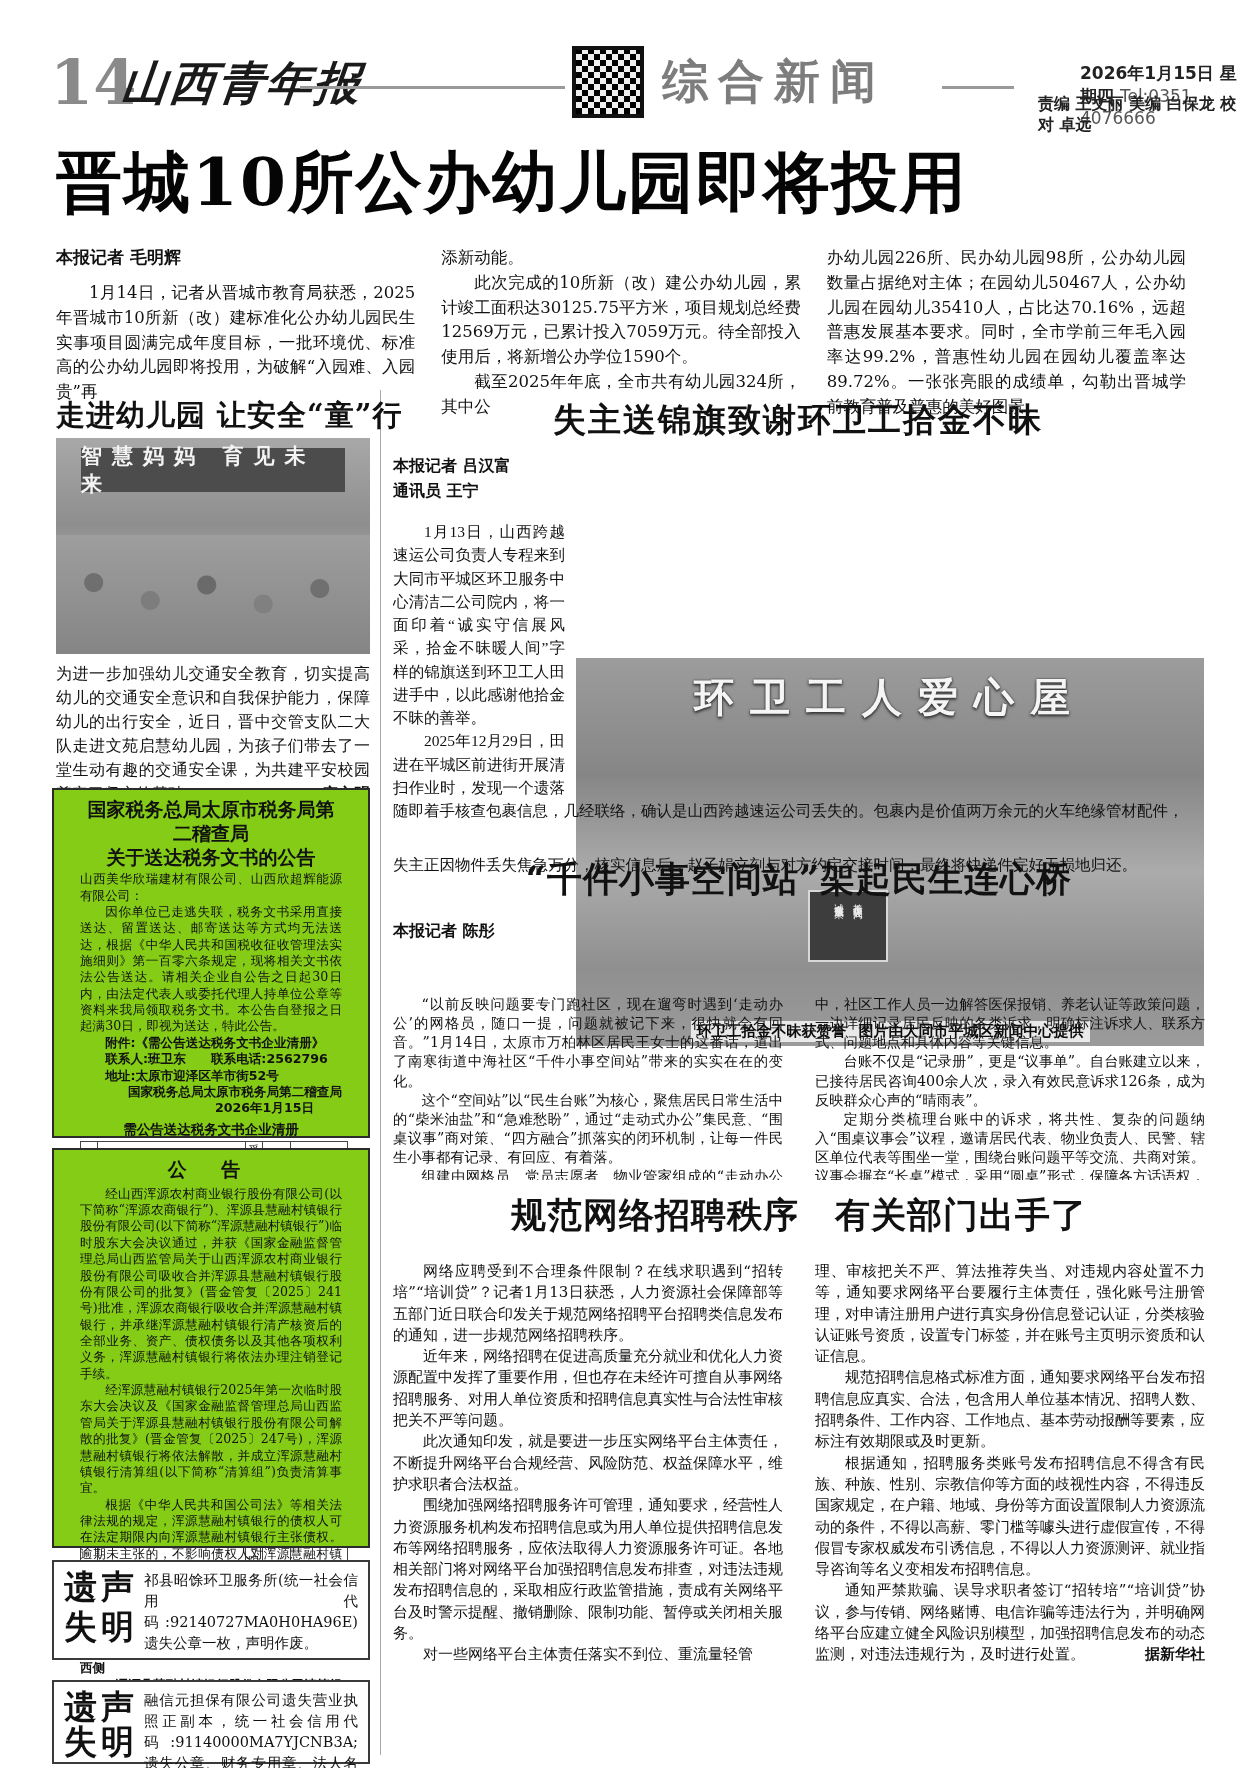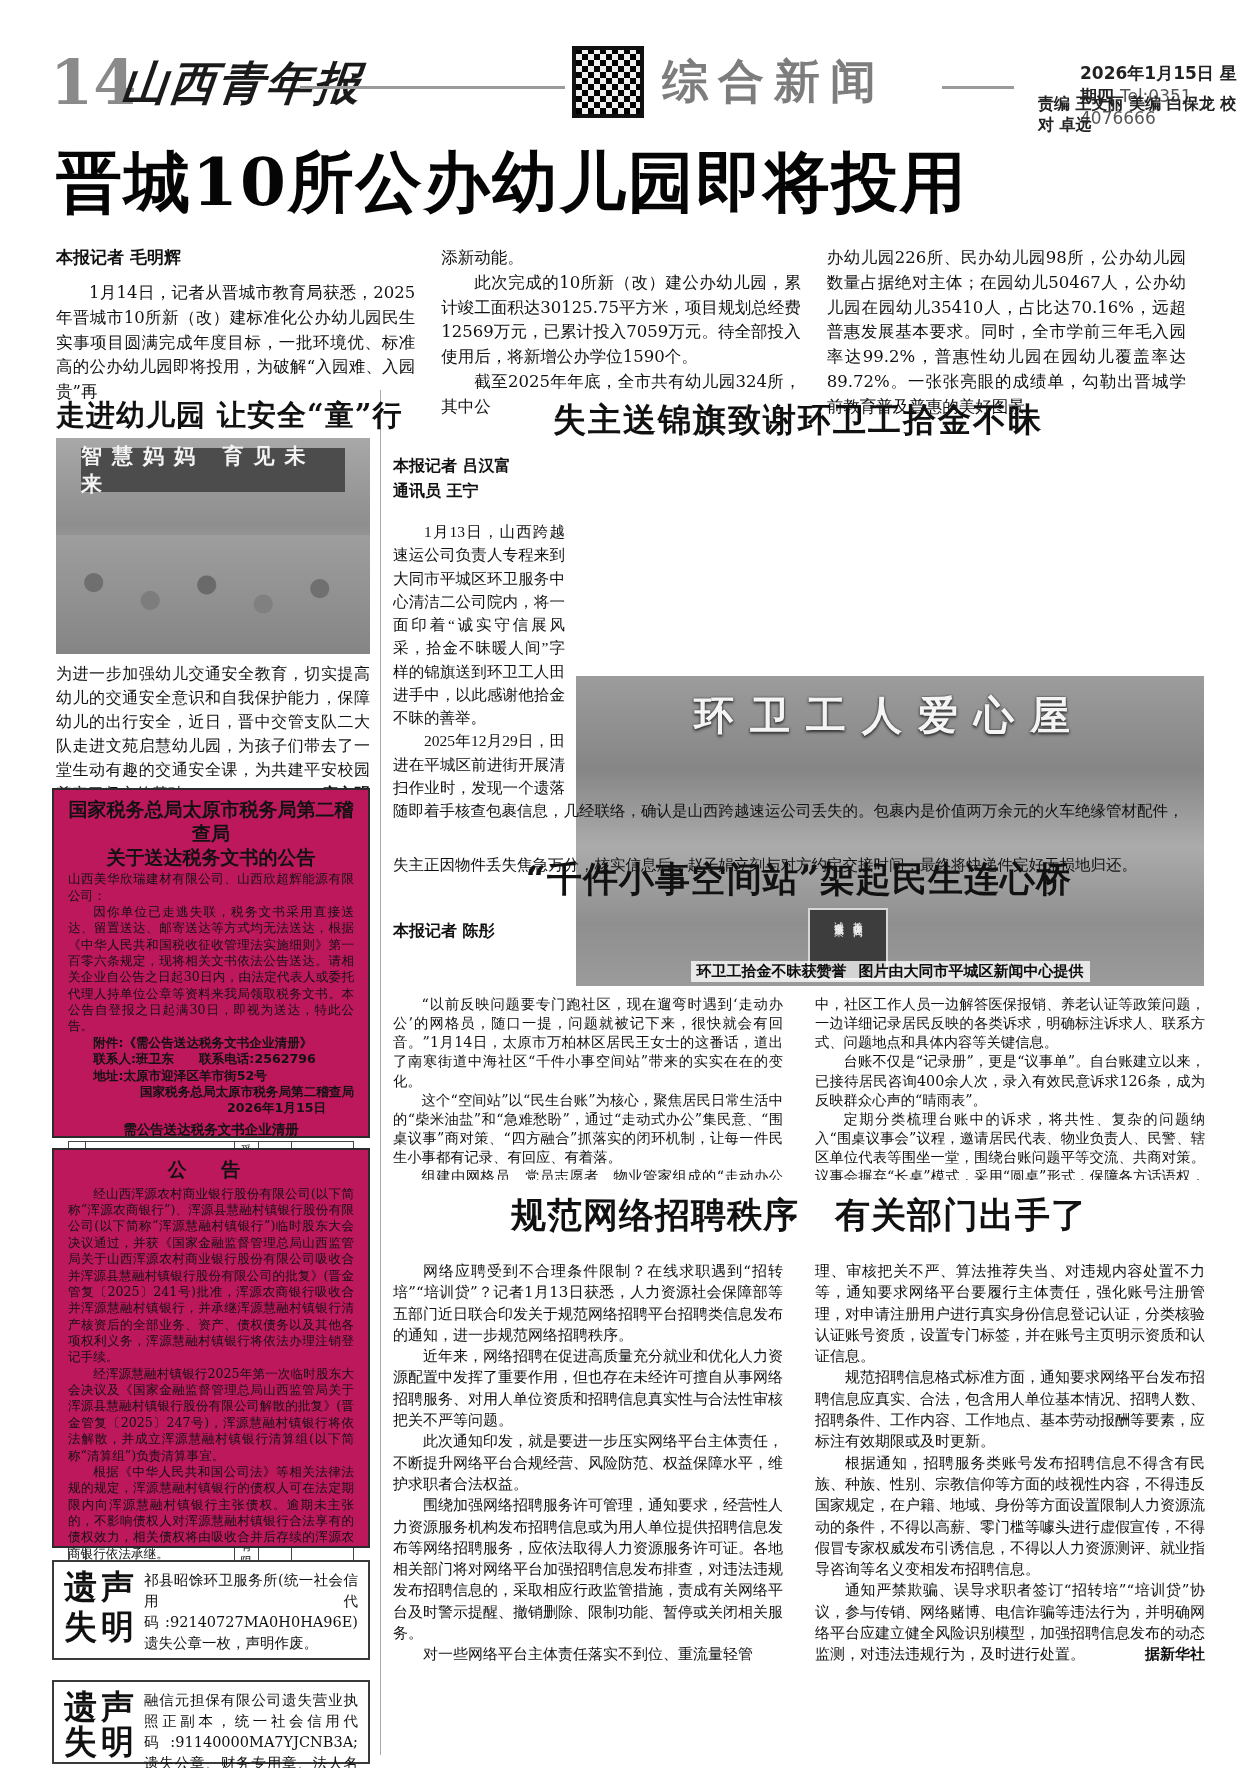--- a/index.html
+++ b/index.html
@@ -34,21 +34,21 @@
   .crowd{position:absolute;bottom:0;left:0;right:0;height:55%;
       background:radial-gradient(circle at 12% 40%,#6f6f6f 0 9px,transparent 10px),
                  radial-gradient(circle at 30% 55%,#7d7d7d 0 9px,transparent 10px),
                  radial-gradient(circle at 48% 42%,#6a6a6a 0 9px,transparent 10px),
                  radial-gradient(circle at 66% 58%,#808080 0 9px,transparent 10px),
                  radial-gradient(circle at 84% 45%,#707070 0 9px,transparent 10px),
                  linear-gradient(180deg,#9e9e9e,#858585);}
   .caption-text{font-size:16px;line-height:1.5;text-align:justify;}
   .caption-text .author{font-family:"DejaVu Sans",sans-serif;font-weight:bold;float:right;}
   
-  .noticebox{border:2px solid #2b2b2b;box-sizing:border-box;padding:8px 14px;background:#be185d;}
+  .noticebox{border:2px solid #2b2b2b;box-sizing:border-box;padding:8px 26px;background:#84cc16;}
   .noticebox h3{margin:0 0 4px 0;text-align:center;font-size:19px;line-height:1.25;font-family:"DejaVu Sans",sans-serif;}
   .small{font-size:12.6px;line-height:1.3;text-align:justify;}
   .small p{margin:0;}
   .lbl{font-family:"DejaVu Sans",sans-serif;font-weight:bold;}
   .sig{text-align:right;font-family:"DejaVu Sans",sans-serif;font-weight:bold;}
   .tbl{width:100%;border-collapse:collapse;font-size:11.5px;text-align:center;margin-top:2px;}
   .tbl td,.tbl th{border:1px solid #444;padding:1px 2px;font-weight:normal;}
   .tbl-title{text-align:center;font-weight:bold;font-family:"DejaVu Sans",sans-serif;font-size:13.5px;margin-top:4px;}
   .gongao-title{font-size:23px;letter-spacing:14px;}
   
@@ -201,21 +201,21 @@
 
   <div class="abs art-title-m" style="left:392px;top:398px;width:812px;">失主送锦旗致谢环卫工拾金不昧</div>
   <div class="abs" style="left:393px;top:456px;">
     <div class="byline" style="font-size:16px;">本报记者 吕汉富</div>
     <div class="byline" style="font-size:16px;margin-top:4px;">通讯员 王宁</div>
   </div>
   <div class="abs narrowcol" style="left:393px;top:520px;width:172px;height:278px;overflow:hidden;">
     <p class="ind">1月13日，山西跨越速运公司负责人专程来到大同市平城区环卫服务中心清洁二公司院内，将一面印着“诚实守信展风采，拾金不昧暖人间”字样的锦旗送到环卫工人田进手中，以此感谢他拾金不昧的善举。</p>
     <p class="ind">2025年12月29日，田进在平城区前进街开展清扫作业时，发现一个遗落的快递件。本着物归原主的初心，他第一时间将物件上交分队长赵子娟。接到物件后，赵子娟</p>
   </div>
-  <div class="abs photo2" style="left:576px;top:460px;width:628px;height:310px;">
+  <div class="abs photo2" style="left:576px;top:442px;width:628px;height:388px;">
     <div class="sign">环卫工人爱心屋</div>
     <div class="pennant" style="left:232px;top:232px;width:80px;height:72px;">
       <span>诚实守信展风采</span>
       <span>拾金不昧暖人间</span>
     </div>
     <div class="cap-strip">
       <span class="cap">环卫工拾金不昧获赞誉</span>
       <span class="cap">图片由大同市平城区新闻中心提供</span>
     </div>
   </div>

